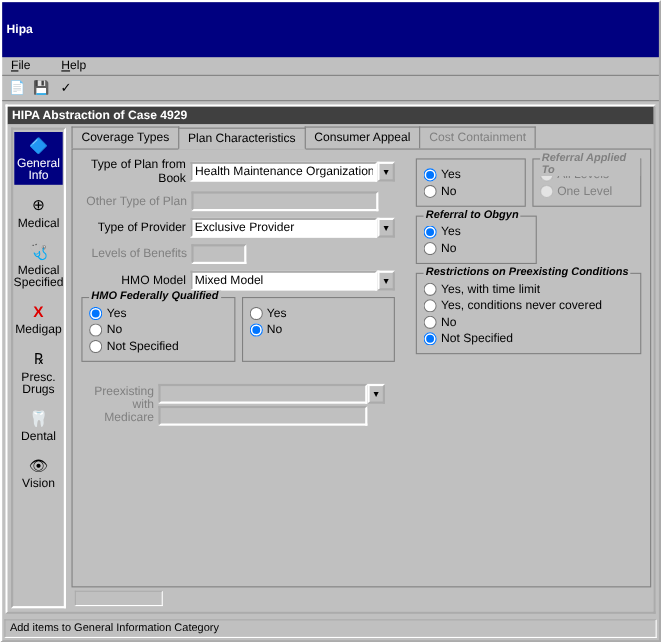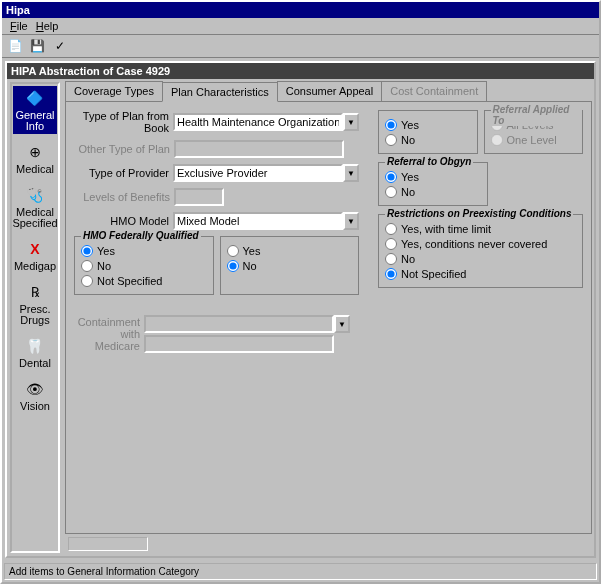--- a/index.html
+++ b/index.html
@@ -1,19 +1,19 @@
 <!DOCTYPE html>
 <html><head>
 <meta charset="utf-8">
 <style>
 * { box-sizing: border-box; font-family: "MS Sans Serif", Arial, sans-serif; font-size: 11px; }
 body { margin: 0; background: #c0c0c0; width: 601px; height: 584px; overflow: hidden; }
 .window { width: 601px; height: 584px; background: #c0c0c0; border: 2px outset #fff; display: flex; flex-direction: column; }
-.titlebar { background: #000080; color: #fff; font-weight: bold; padding: 2px 4px; display: flex; align-items: center; }
-.menubar { padding: 1px 4px; display: flex; gap: 0; border-bottom: 1px solid #808080; }
+.titlebar { background: #000080; color: #fff; font-weight: bold; padding: 19px 4px; display: flex; align-items: center; }
+.menubar { padding: 1px 4px; display: flex; gap: 20px; border-bottom: 1px solid #808080; }
 .menubar span { padding: 1px 4px; }
 .menubar span u { text-decoration: underline; }
 .toolbar { padding: 3px 6px; display: flex; gap: 6px; border-bottom: 1px solid #808080; }
 .tbicon { width: 16px; height: 16px; display: flex; align-items: center; justify-content: center; font-size: 12px; }
 .subwin { margin: 3px; border: 2px outset #fff; display: flex; flex-direction: column; flex: 1; }
 .subtitle { background: #404040; color: #fff; font-weight: bold; padding: 2px 4px; }
 .body { flex: 1; display: flex; background: #c0c0c0; }
 .sidebar { width: 50px; background: #c0c0c0; border: 2px inset #fff; margin: 3px; display: flex; flex-direction: column; align-items: center; padding-top: 2px; gap: 6px; }
 .sb-item { width: 44px; display: flex; flex-direction: column; align-items: center; padding: 2px 0; font-size: 9px; text-align: center; line-height: 1; cursor: pointer; }
 .sb-item.sel { background: #000080; color: #fff; }
@@ -164,21 +164,21 @@
                     <input type="radio" name="mm" checked="" style="">
                     <span>No</span>
                   </label>
               </div>
             </div>
 
             <div style="height:12px"></div>
 
             <div class="row inrow">
               <div class="lbl dis" style="width:70px;text-align:right">
-                <span>Containment</span><br>
+                <span>Preexisting</span><br>
                 <span>with</span><br>
                 <span>Medicare</span>
               </div>
               <div style="display:flex;flex-direction:column;gap:2px">
                 <div class="combo">
                   <input class="dis" style="width: 190px;">
                   <div class="arrow">▼</div>
                 </div>
                 <div class="combo">
                     <input class="dis" style="width: 190px;">

